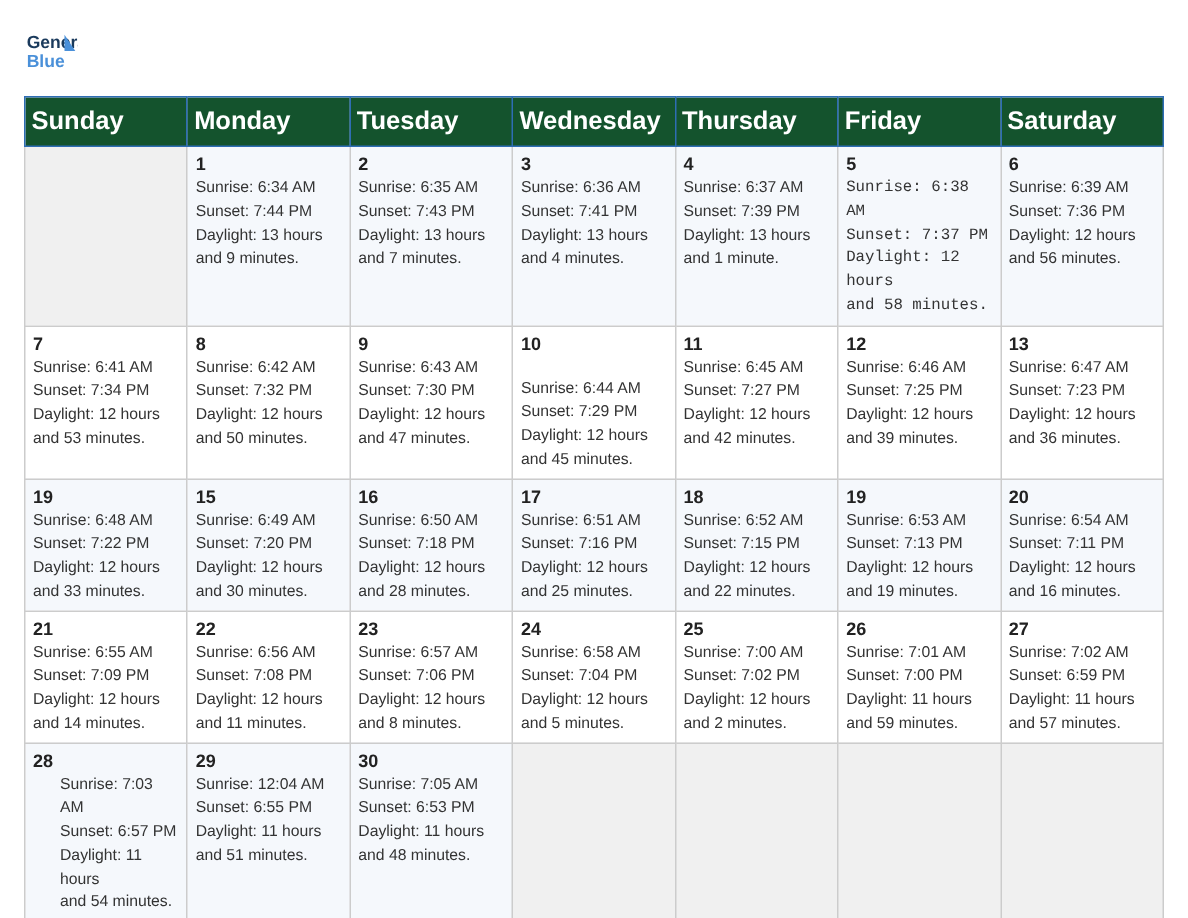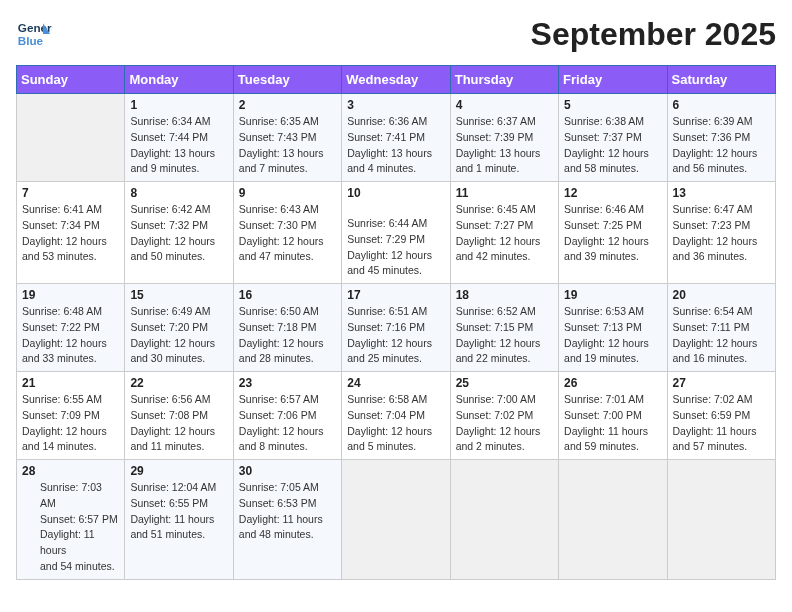--- a/index.html
+++ b/index.html
@@ -36,23 +36,23 @@
     .location {
       font-size: 15px;
       color: #444;
     }
     table {
       width: 100%;
       border-collapse: collapse;
       table-layout: fixed;
     }
     thead th {
-      background-color: #8b5cf6;
+      background-color: #14532d;
       color: #fff;
-      font-size: 13px;
+      font-size: 17px;
       font-weight: bold;
       padding: 6px 4px;
       text-align: left;
       border: 1px solid #2e6db4;
     }
     tbody td {
       border: 1px solid #ccc;
       vertical-align: top;
       padding: 4px 5px;
       font-size: 10.5px;
@@ -85,21 +85,20 @@
 
 <div class="header">
   <div class="logo">
     <svg class="logo-icon" viewBox="0 0 40 40">
       <text x="2" y="18" font-size="13" font-weight="bold" fill="#1a3a5c">General</text>
       <text x="2" y="32" font-size="13" font-weight="bold" fill="#4a90d9">Blue</text>
       <polygon points="30,8 38,20 30,20" fill="#4a90d9"></polygon>
     </svg>
   </div>
   <div class="title-block">
-    <div class="month-title">September 2025</div>
   </div>
 </div>
 
 <table>
   <thead>
     <tr>
     <th>Sunday</th>
         <th>Monday</th>
         <th>Tuesday</th>
         <th>Wednesday</th>
@@ -134,21 +133,21 @@
         </td>
         <td>
           <span class="day-number">4</span>
           <div class="day-info" style="white-space: pre-line;">Sunrise: 6:37 AM
 Sunset: 7:39 PM
 Daylight: 13 hours
 and 1 minute.</div>
         </td>
         <td>
           <span class="day-number">5</span>
-          <div class="day-info" style="white-space: pre-line;">Sunrise: 6:38 AM
+          <div class="day-info" style="white-space: pre-line; font-family: Liberation Mono, monospace;">Sunrise: 6:38 AM
 Sunset: 7:37 PM
 Daylight: 12 hours
 and 58 minutes.</div>
         </td>
         <td>
           <span class="day-number">6</span>
           <div class="day-info" style="white-space: pre-line;">Sunrise: 6:39 AM
 Sunset: 7:36 PM
 Daylight: 12 hours
 and 56 minutes.</div>

